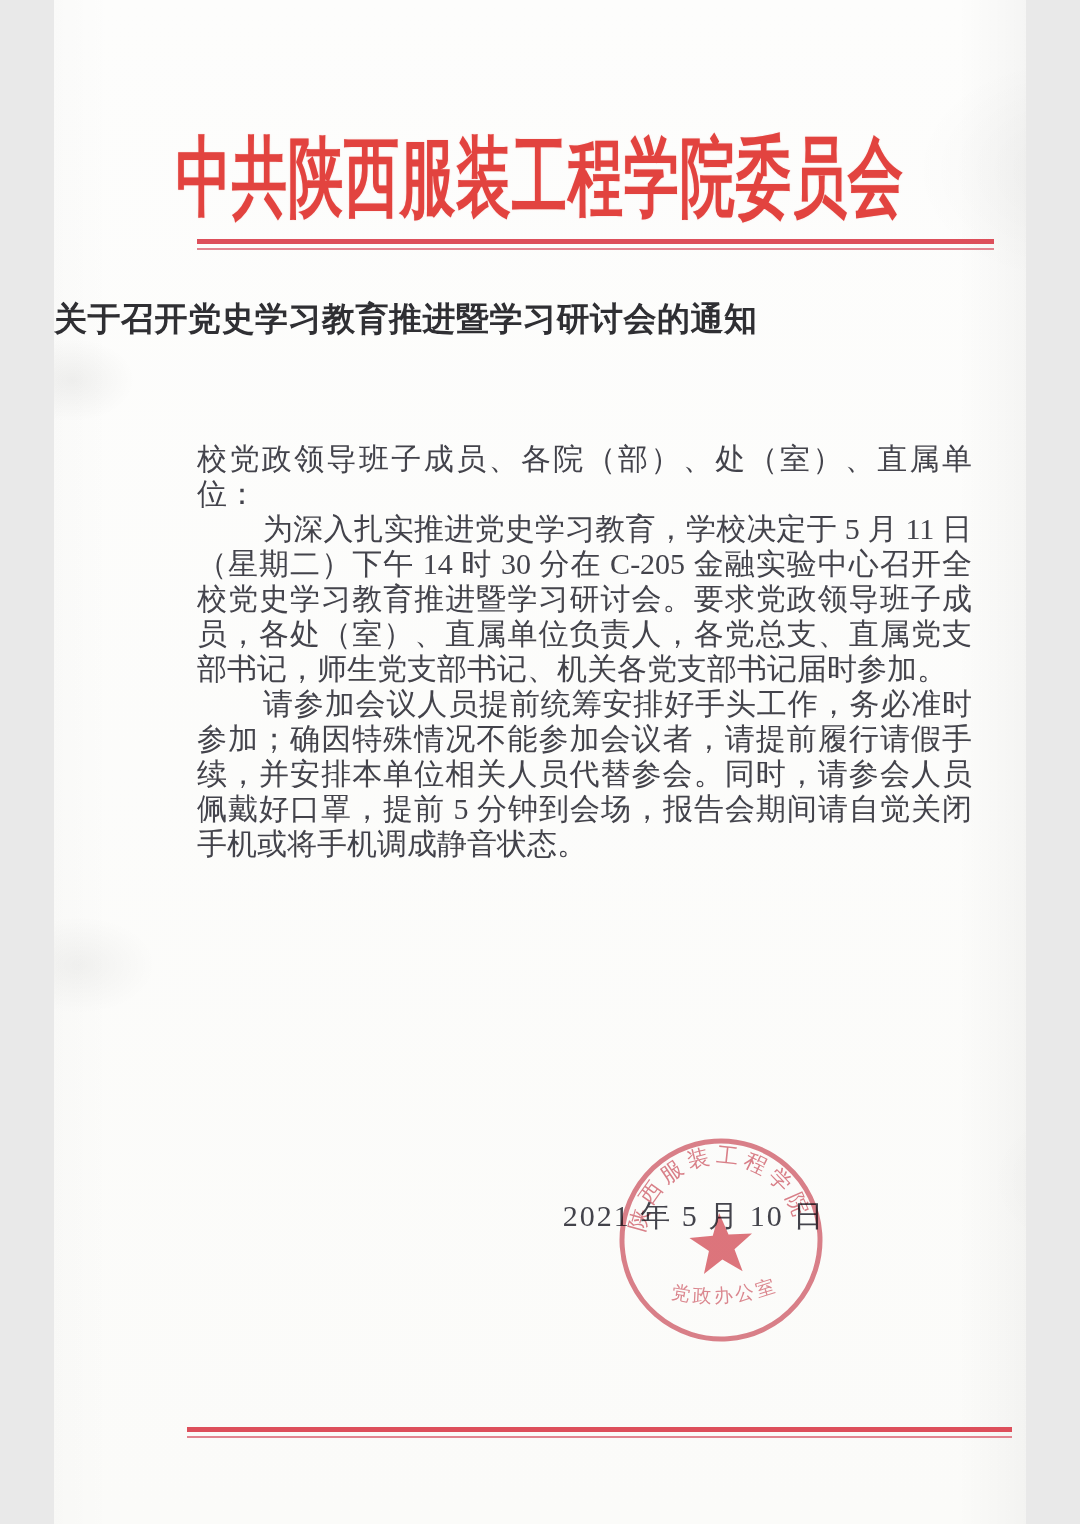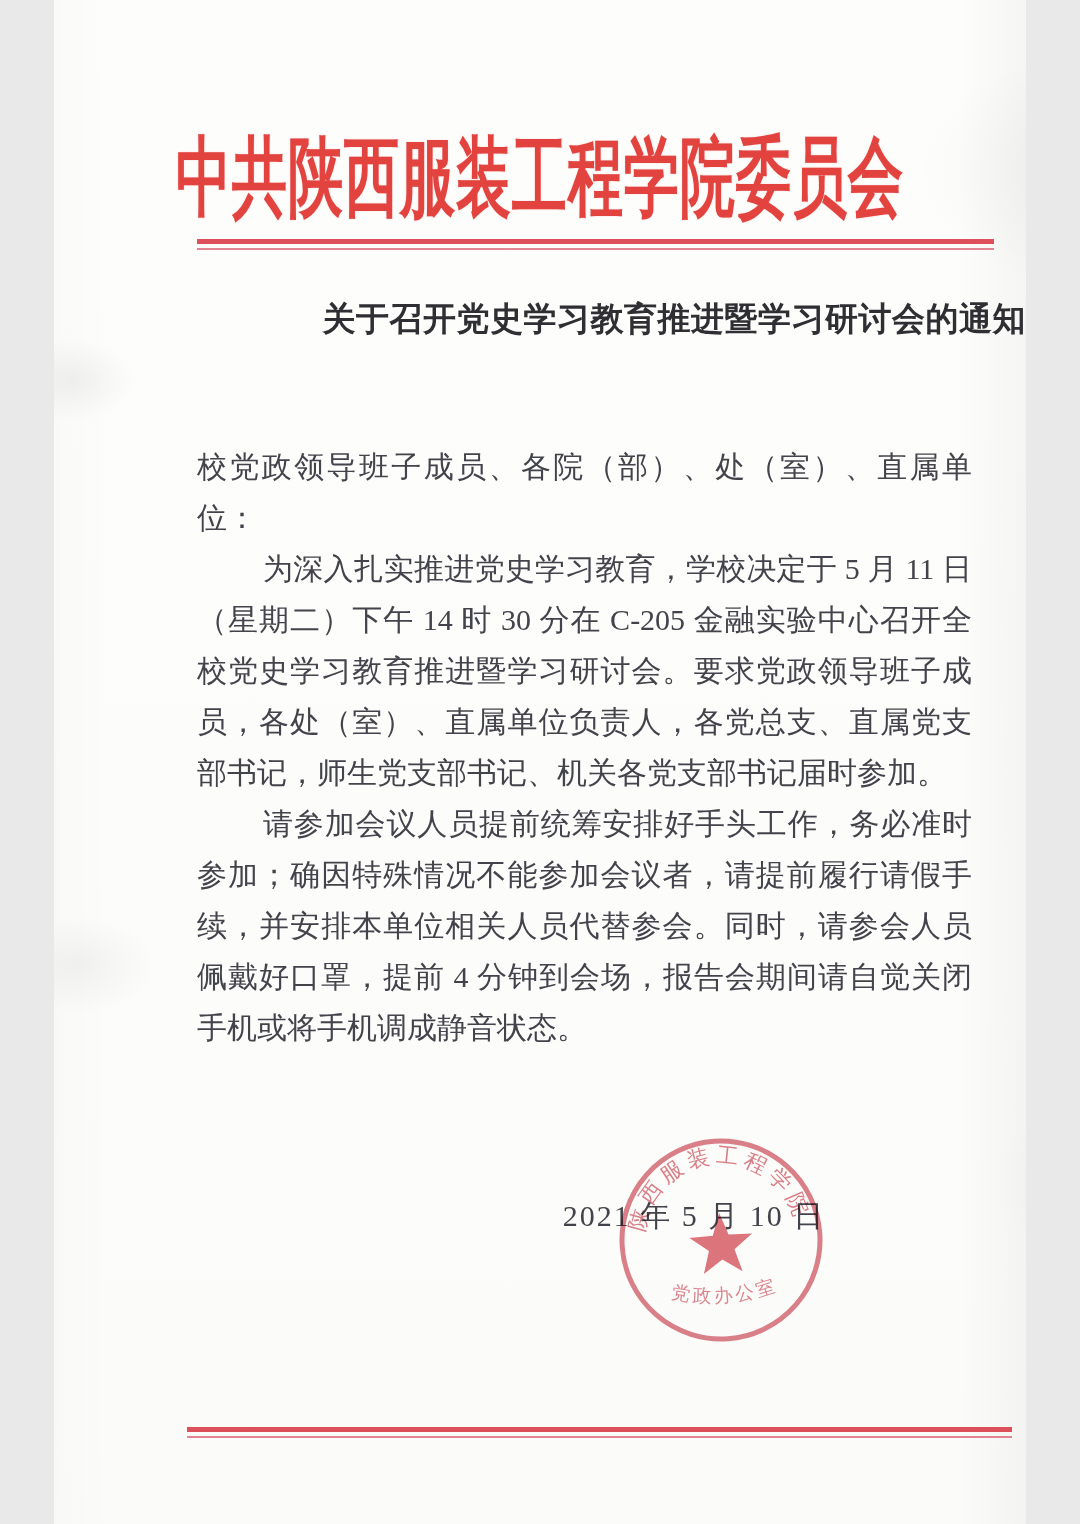--- a/index.html
+++ b/index.html
@@ -37,28 +37,28 @@
     transform-origin:50% 0;
     text-shadow:0 0 1px rgba(226,67,63,0.35);
   }
   .rule{position:absolute;left:143px;width:797px;}
   .rule-top{top:239px;}
   .rule-bottom{top:1427px;left:133px;width:825px;}
   .rule .thick{height:5px;background:var(--rule-red);}
   .rule .thin{height:2px;margin-top:4px;background:var(--rule-red-light);}
   .doc-title{
     position:absolute;top:297px;left:0;width:100%;
-    text-align:right;
+    text-align:left;
     font-size:33px;font-weight:700;
     letter-spacing:0.5px;
     color:var(--title-ink);
   }
   .body-text{
     position:absolute;top:441px;left:143px;width:775px;
-    font-size:30px;line-height:51px;
+    font-size:30px;line-height:35px;
     color:var(--ink);
     text-align:justify;
     text-justify:inter-ideograph;
   }
   .body-text p{text-indent:2.2em;margin:0;font-family:Liberation Serif, serif;}
   .sig-block{
     position:absolute;top:1196px;left:420px;width:440px;
     text-align:center;color:var(--ink);
   }
   .sig-name{
@@ -92,21 +92,21 @@
   <div class="rule rule-top">
     <div class="thick"></div>
     <div class="thin"></div>
   </div>
 
   <div class="doc-title">关于召开党史学习教育推进暨学习研讨会的通知</div>
 
   <div class="body-text">
     <div>校党政领导班子成员、各院（部）、处（室）、直属单位：</div>
     <p>为深入扎实推进党史学习教育，学校决定于 5 月 11 日（星期二）下午 14 时 30 分在 C-205 金融实验中心召开全校党史学习教育推进暨学习研讨会。要求党政领导班子成员，各处（室）、直属单位负责人，各党总支、直属党支部书记，师生党支部书记、机关各党支部书记届时参加。</p>
-    <p>请参加会议人员提前统筹安排好手头工作，务必准时参加；确因特殊情况不能参加会议者，请提前履行请假手续，并安排本单位相关人员代替参会。同时，请参会人员佩戴好口罩，提前 4 分钟到会场，报告会期间请自觉关闭手机或将手机调成静音状态。</p>
+    <p>请参加会议人员提前统筹安排好手头工作，务必准时参加；确因特殊情况不能参加会议者，请提前履行请假手续，并安排本单位相关人员代替参会。同时，请参会人员佩戴好口罩，提前 5 分钟到会场，报告会期间请自觉关闭手机或将手机调成静音状态。</p>
   </div>
 
   <div class="sig-block">
     <div class="sig-date">2021 年 5 月 10 日</div>
   </div>
 
   <div class="stamp">
     <svg viewBox="0 0 214 214">
       <defs>
         <path id="arcTop" d="M 30 107 A 77 77 0 0 1 184 107" fill="none"></path>

